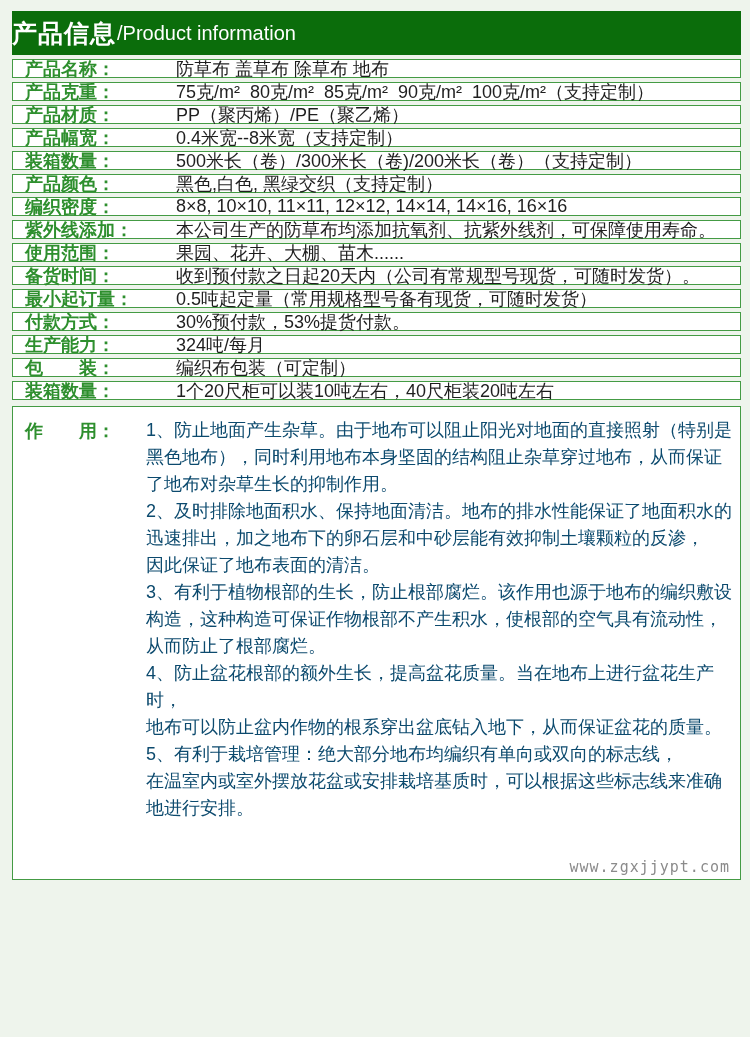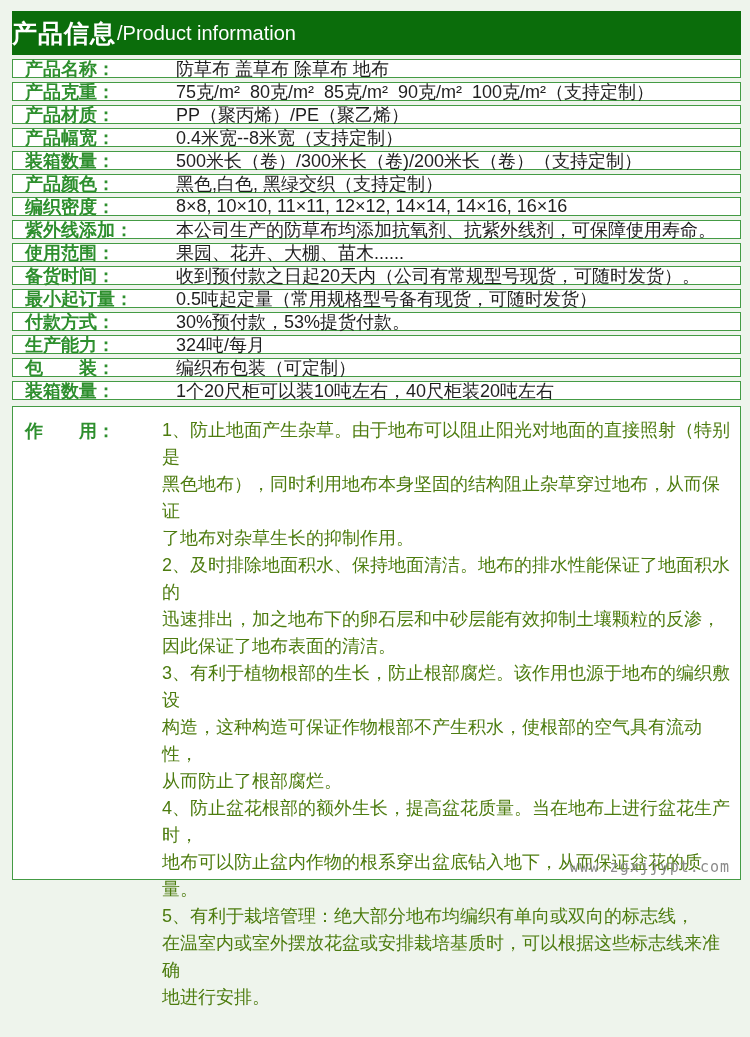--- a/index.html
+++ b/index.html
@@ -81,24 +81,23 @@
     white-space: nowrap;
   }
   .usage-lines {
     position: absolute;
     left: 133px;
     right: 6px;
     top: 10px;
   }
   .usage-line {
     font-size: 18px;
-    color: #4d7c0f;
+    color: #0c4a6e;
     line-height: 27px;
     white-space: pre-wrap;
-    margin-left: 16px;
   }
   .watermark {
     position: absolute;
     right: 10px;
     bottom: 3px;
     font-family: "DejaVu Sans Mono", "Liberation Mono", monospace;
     font-size: 15px;
     color: #8b8b8b;
     letter-spacing: 1px;
   }

